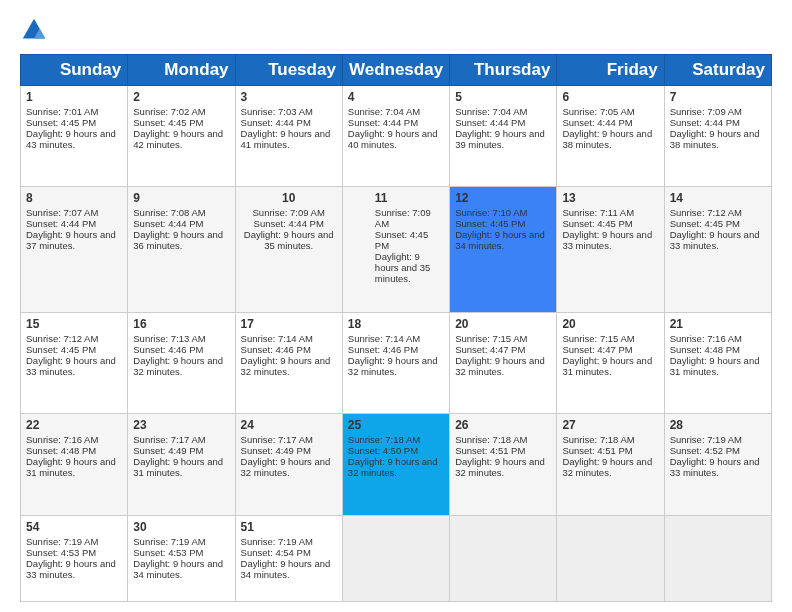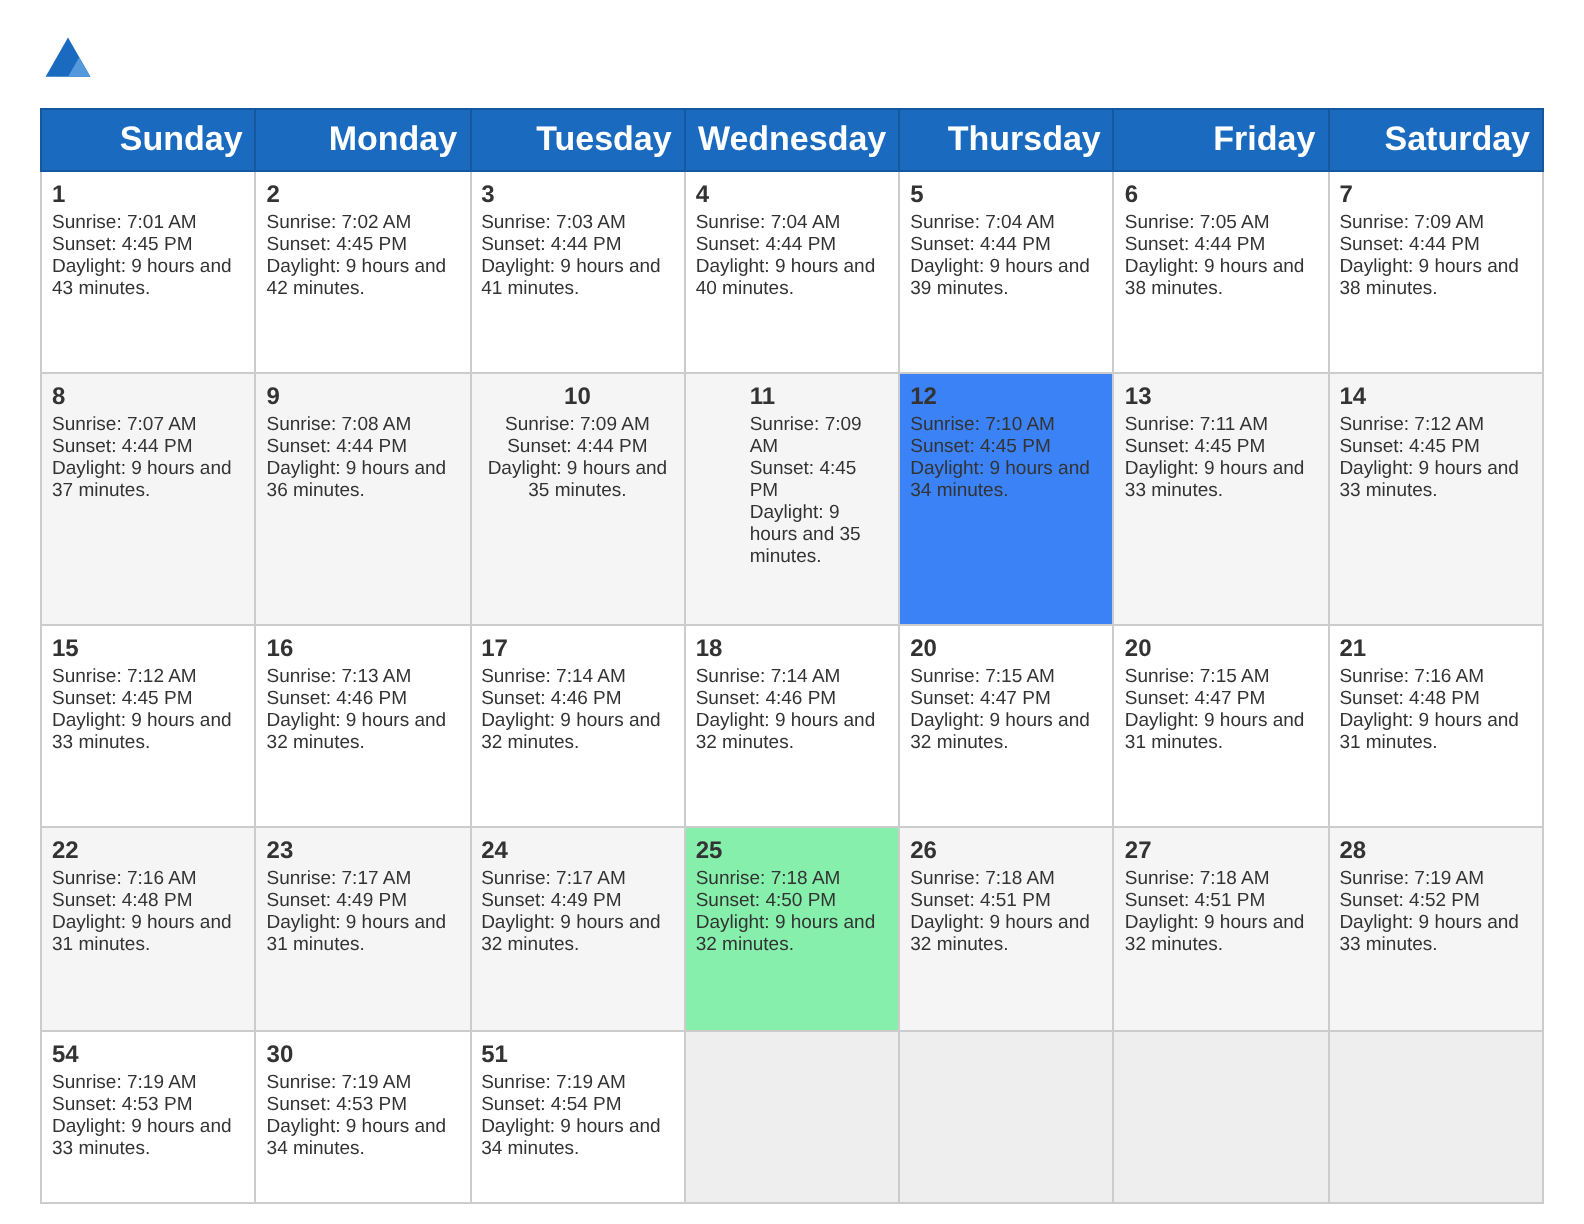--- a/index.html
+++ b/index.html
@@ -153,21 +153,21 @@
           <td><span class="day-num">17</span><span>Sunrise: 7:14 AM</span><br><span>Sunset: 4:46 PM</span><br><span>Daylight: 9 hours and 32 minutes.</span></td>
           <td><span class="day-num">18</span><span>Sunrise: 7:14 AM</span><br><span>Sunset: 4:46 PM</span><br><span>Daylight: 9 hours and 32 minutes.</span></td>
           <td><span class="day-num">20</span><span>Sunrise: 7:15 AM</span><br><span>Sunset: 4:47 PM</span><br><span>Daylight: 9 hours and 32 minutes.</span></td>
           <td><span class="day-num">20</span><span>Sunrise: 7:15 AM</span><br><span>Sunset: 4:47 PM</span><br><span>Daylight: 9 hours and 31 minutes.</span></td>
           <td><span class="day-num">21</span><span>Sunrise: 7:16 AM</span><br><span>Sunset: 4:48 PM</span><br><span>Daylight: 9 hours and 31 minutes.</span></td>
         </tr>
         <tr>
           <td style="background: rgb(245, 245, 245);"><span class="day-num">22</span><span>Sunrise: 7:16 AM</span><br><span>Sunset: 4:48 PM</span><br><span>Daylight: 9 hours and 31 minutes.</span></td>
           <td style="background: rgb(245, 245, 245);"><span class="day-num">23</span><span>Sunrise: 7:17 AM</span><br><span>Sunset: 4:49 PM</span><br><span>Daylight: 9 hours and 31 minutes.</span></td>
           <td style="background: rgb(245, 245, 245);"><span class="day-num">24</span><span>Sunrise: 7:17 AM</span><br><span>Sunset: 4:49 PM</span><br><span>Daylight: 9 hours and 32 minutes.</span></td>
-          <td style="background: #86efac;"><span class="day-num">25</span><span>Sunrise: 7:18 AM</span><br><span>Sunset: 4:50 PM</span><br><span>Daylight: 9 hours and 32 minutes.</span></td>
+          <td style="background: #0ea5e9;"><span class="day-num">25</span><span>Sunrise: 7:18 AM</span><br><span>Sunset: 4:50 PM</span><br><span>Daylight: 9 hours and 32 minutes.</span></td>
           <td style="background: rgb(245, 245, 245); margin-left: 43px;"><span class="day-num">26</span><span>Sunrise: 7:18 AM</span><br><span>Sunset: 4:51 PM</span><br><span>Daylight: 9 hours and 32 minutes.</span></td>
           <td style="background: rgb(245, 245, 245);"><span class="day-num">27</span><span>Sunrise: 7:18 AM</span><br><span>Sunset: 4:51 PM</span><br><span>Daylight: 9 hours and 32 minutes.</span></td>
           <td style="background: rgb(245, 245, 245);"><span class="day-num">28</span><span>Sunrise: 7:19 AM</span><br><span>Sunset: 4:52 PM</span><br><span>Daylight: 9 hours and 33 minutes.</span></td>
         </tr>
         <tr class="last-row">
           <td><span class="day-num">54</span><span>Sunrise: 7:19 AM</span><br><span>Sunset: 4:53 PM</span><br><span>Daylight: 9 hours and 33 minutes.</span></td>
           <td><span class="day-num">30</span><span>Sunrise: 7:19 AM</span><br><span>Sunset: 4:53 PM</span><br><span>Daylight: 9 hours and 34 minutes.</span></td>
           <td><span class="day-num">51</span><span>Sunrise: 7:19 AM</span><br><span>Sunset: 4:54 PM</span><br><span>Daylight: 9 hours and 34 minutes.</span></td>
           <td class="empty"></td>
           <td class="empty"></td>

